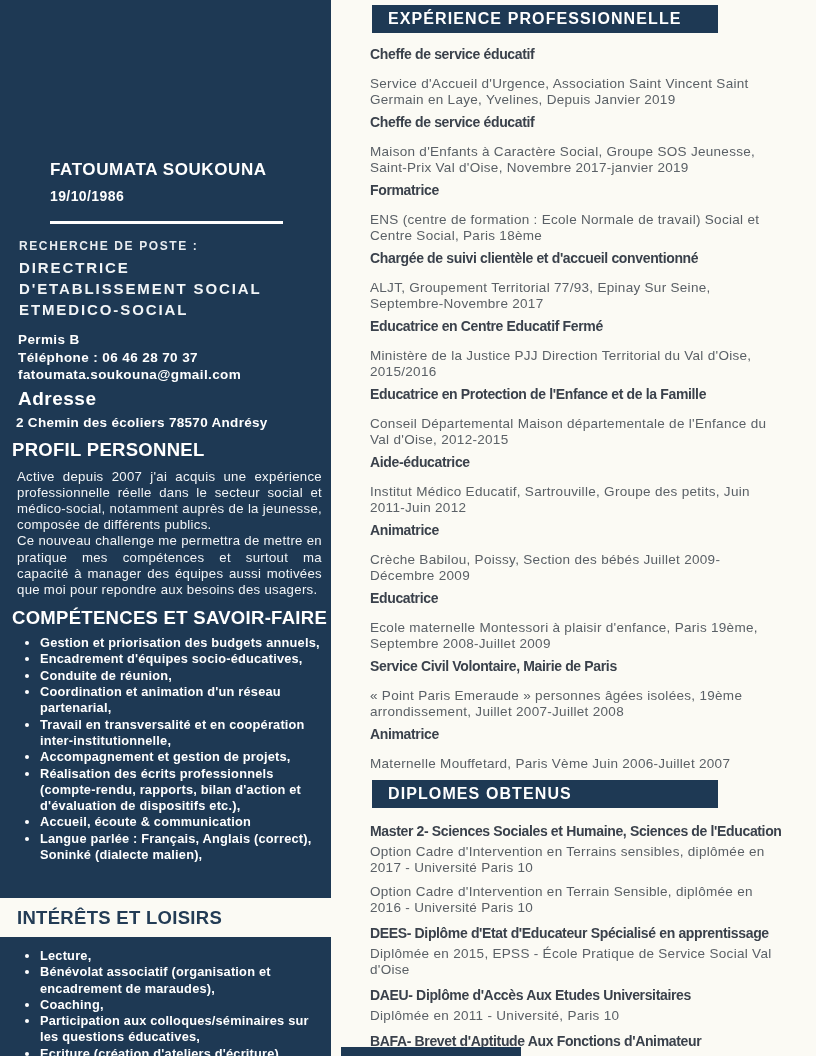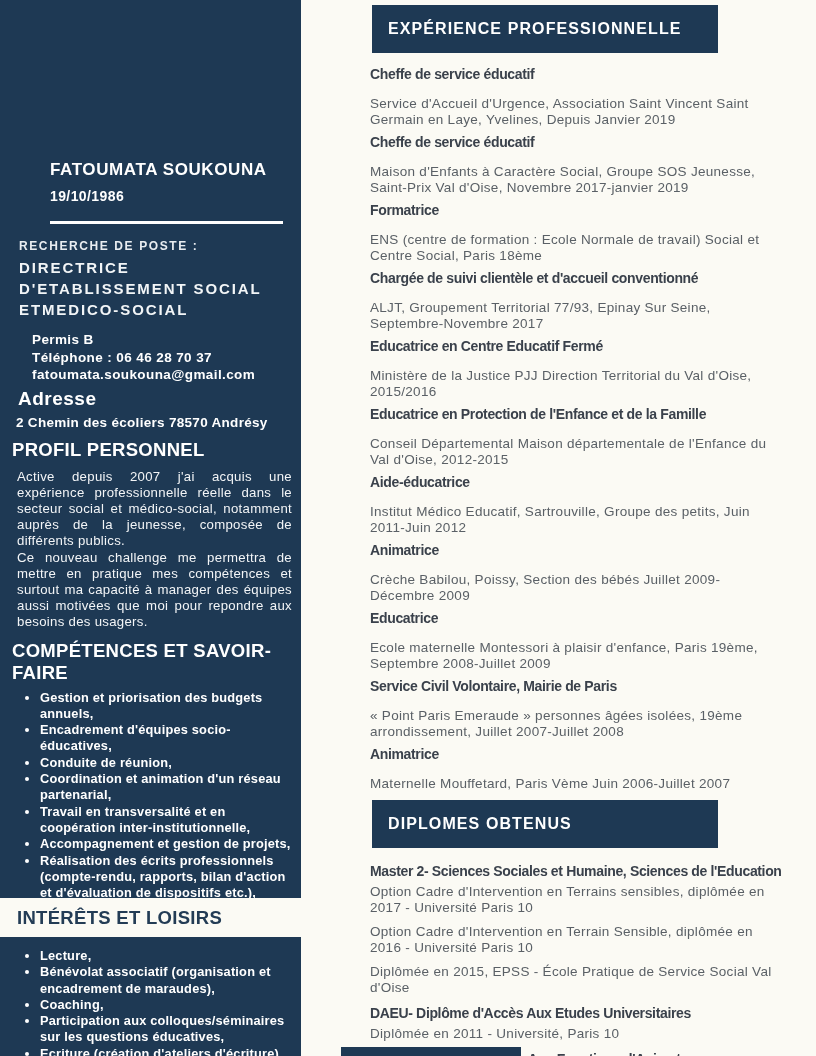--- a/index.html
+++ b/index.html
@@ -6,45 +6,45 @@
   html,body { background:#e8e8e8; }
   .page {
     position:relative;
     width:816px; height:1056px;
     margin:0 auto;
     background:#fbfaf4;
     font-family:"Liberation Sans","DejaVu Sans",sans-serif;
     overflow:hidden;
   }
   
-  .sidebar { position:absolute; left:0; top:0; width:301px; height:1056px; display:flex; flex-direction:column; }
+  .sidebar { position:absolute; left:0; top:0; width:331px; height:1056px; display:flex; flex-direction:column; }
   .sb-top { background:#1e3954; height:898px; color:#ffffff; overflow:hidden; flex:none; }
   .name-block { padding:160px 0 0 50px; }
   .person-name { font-size:17px; font-weight:800; letter-spacing:0.6px; color:#fff; }
   .birthdate { font-size:14px; font-weight:800; letter-spacing:0.4px; margin-top:8px; color:#fff; }
   .rule { width:233px; height:3px; background:#ffffff; margin:17px 0 15px 50px; }
   .search-label { padding-left:19px; font-size:12px; font-weight:700; letter-spacing:1.6px; color:#e9edf1; }
   .role-lines { padding-left:19px; margin-top:4px; }
   .role-lines div { font-size:15px; font-weight:700; letter-spacing:1.9px; line-height:21px; color:#f2f5f7; }
-  .contact-lines { padding-left:32px; margin-top:11px; }
+  .contact-lines { padding-left:18px; margin-top:11px; }
   .contact-lines div { font-size:13.5px; font-weight:700; letter-spacing:0.4px; line-height:17.5px; color:#fff; }
   .addr-heading { padding-left:18px; margin-top:4px; font-size:19px; font-weight:800; letter-spacing:0.5px; color:#fff; }
   .addr-line { padding-left:16px; margin-top:5px; font-size:13.5px; font-weight:700; letter-spacing:0.3px; color:#fff; }
   .side-heading { padding-left:12px; margin-top:9px; font-size:18.5px; font-weight:800; letter-spacing:0.3px; color:#fff; }
   .profile-text { padding:8px 9px 0 17px; text-align:justify; }
   .profile-text div { font-size:13.2px; font-weight:400; letter-spacing:0.3px; line-height:16.2px; color:#f3f5f7; }
   .side-list { margin:6px 0 0 0; padding-left:40px; list-style:disc; }
   .side-list li { font-size:12.8px; font-weight:700; letter-spacing:0.2px; line-height:16.3px; color:#fff; padding-right:2px; }
   .interests-band { background:#fbfaf4; height:39px; flex:none; display:flex; align-items:center; }
   .interests-heading { padding-left:17px; font-size:18.5px; font-weight:800; letter-spacing:0.3px; color:#233c55; }
   .sb-bottom { background:#1e3954; flex:1; padding-top:5px; }
   
   .main { position:absolute; left:370px; top:0; width:412px; padding-top:5px; }
   .banner {
-    width:346px; height:48px; background:#1e3954; color:#ffffff;
+    width:346px; height:28px; background:#1e3954; color:#ffffff;
     font-size:16px; font-weight:800; letter-spacing:1.1px;
     display:flex; align-items:center; padding-left:16px;
     margin-left:2px;
   }
   .banner.first { margin-bottom:12px; }
   .banner.second { margin-top:8px; margin-bottom:14px; }
   .entry { margin-bottom:5px; }
   .entry .etitle { font-size:14px; font-weight:800; letter-spacing:-0.35px; line-height:18px; color:#3a414b; margin-bottom:2px; }
   .entry .edesc { font-size:13.5px; font-weight:400; letter-spacing:0.3px; line-height:16px; color:#5a6066;margin-top:13px; }
   .dip .entry { margin-bottom:8px; }
@@ -188,20 +188,21 @@
         <div class="entry">
           <div class="etitle">Master 2- Sciences Sociales et Humaine, Sciences de l'Education</div>
           <div class="edesc">Option Cadre d'Intervention en Terrains sensibles, diplômée en 2017 - Université Paris 10</div>
         </div>
 
         <div class="entry">
           <div class="edesc">Option Cadre d'Intervention en Terrain Sensible, diplômée en 2016 - Université Paris 10</div>
         </div>
 
         <div class="entry">
+          <div class="etitle">DEES- Diplôme d'Etat d'Educateur Spécialisé en apprentissage</div>
           <div class="edesc">Diplômée en 2015, EPSS - École Pratique de Service Social Val d'Oise</div>
         </div>
 
         <div class="entry">
           <div class="etitle">DAEU- Diplôme d'Accès Aux Etudes Universitaires</div>
           <div class="edesc">Diplômée en 2011 - Université, Paris 10</div>
         </div>
 
         <div class="entry">
           <div class="etitle">BAFA- Brevet d'Aptitude Aux Fonctions d'Animateur</div>

